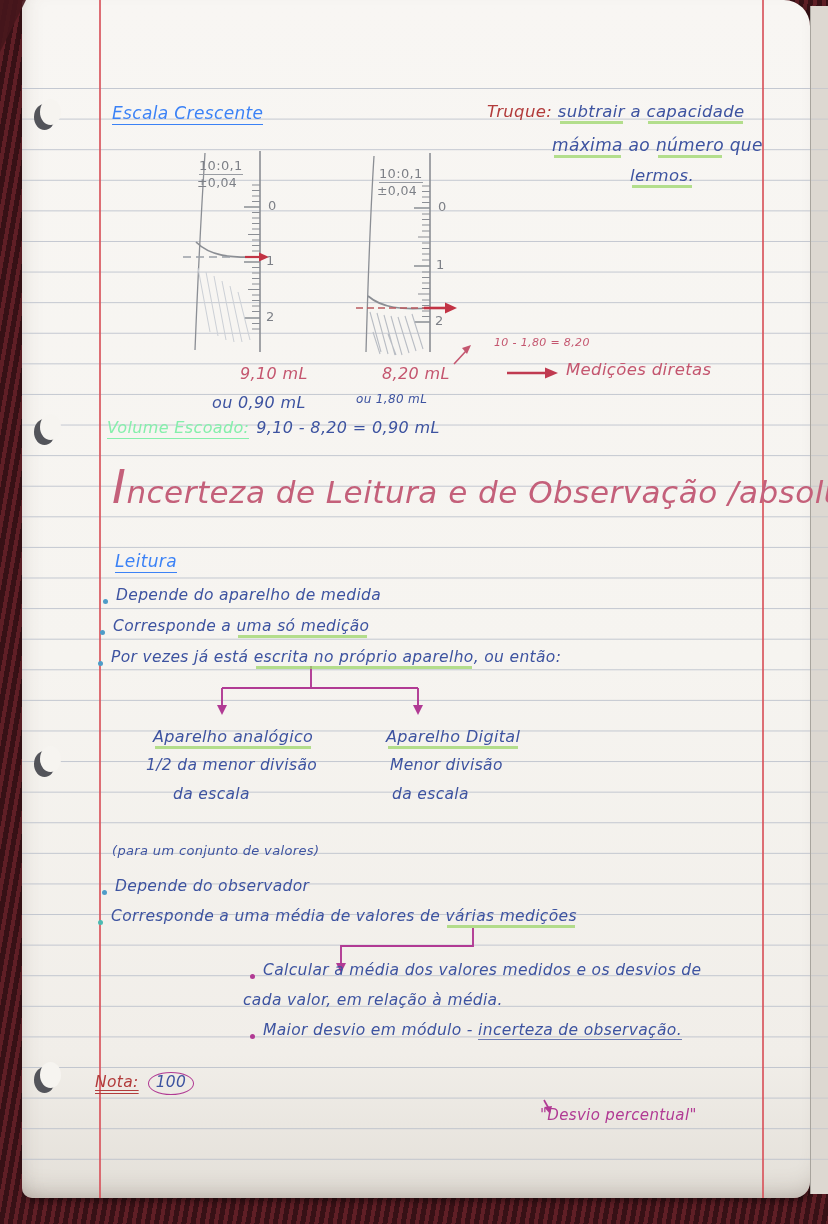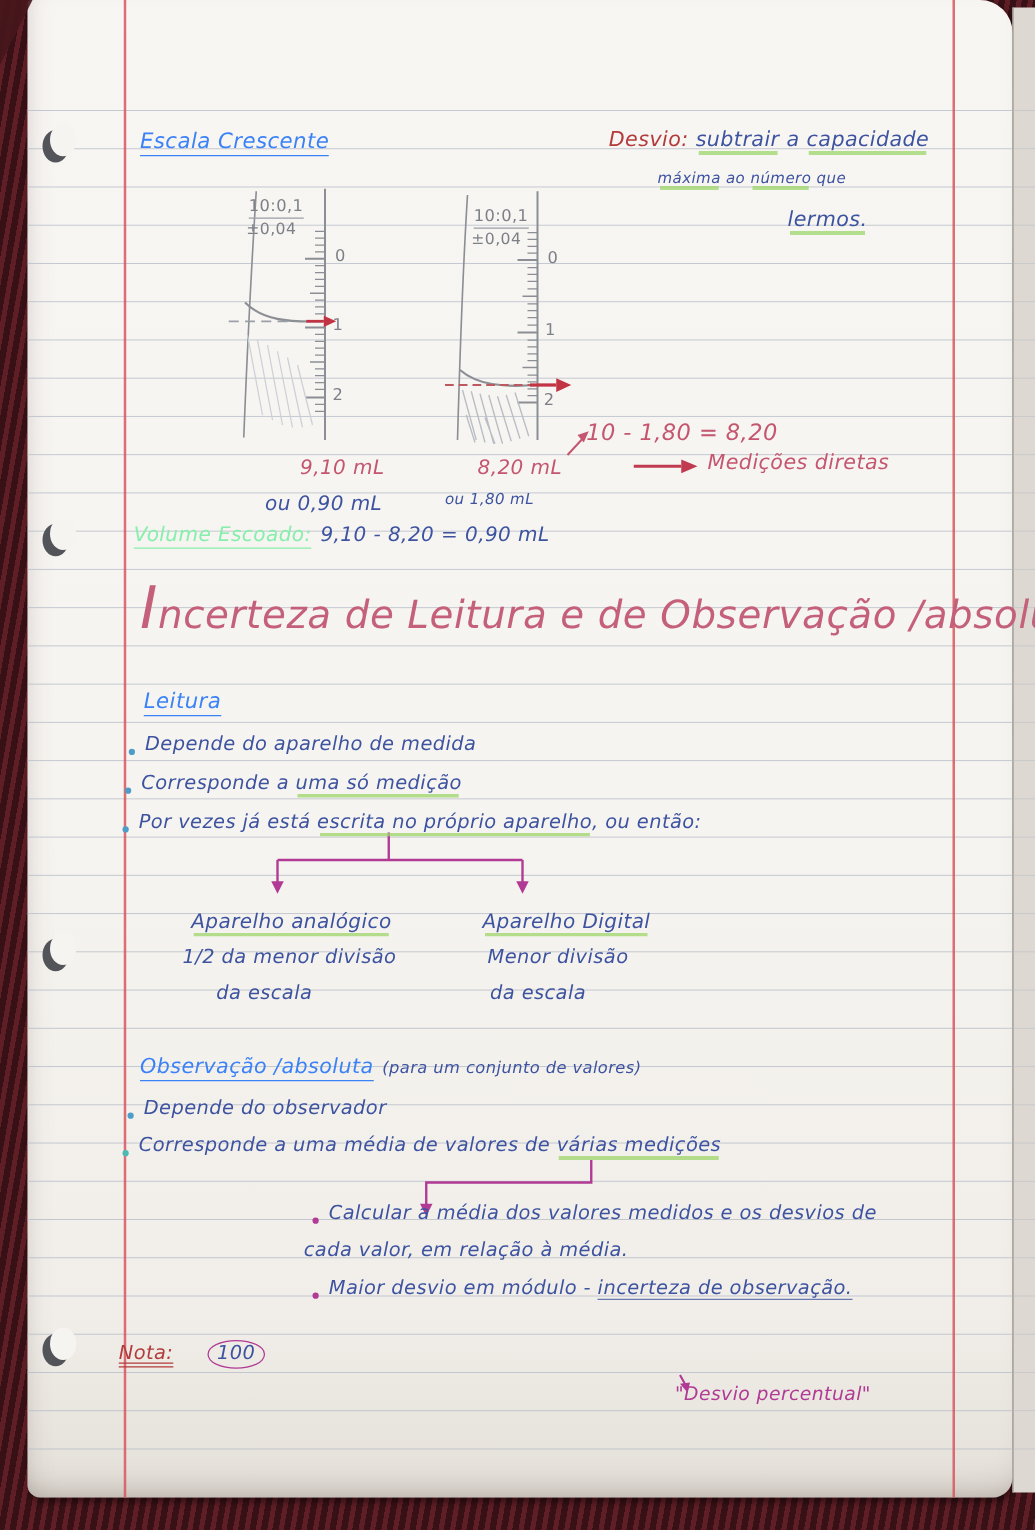--- a/index.html
+++ b/index.html
@@ -43,21 +43,21 @@
   .pencil{color:#7d8087;font-style:normal}
   .u{border-bottom:1.5px solid currentColor;padding-bottom:1px}
   .uthin{border-bottom:1px solid rgba(61,83,160,.75)}
   .udbl{text-decoration:underline double;text-underline-offset:3px}
   .hl{box-shadow:0 5px 0 -2px rgba(156,214,105,.75)}
   .bl{position:absolute;display:flex;align-items:flex-end;white-space:nowrap;font-style:italic;letter-spacing:.35px}
   .bl::before{content:'';width:5px;height:5px;border-radius:50%;background:var(--dotc,#4e9cc8);
               margin:8px 8px 0 0;flex:none}
   .title{font-size:31px;letter-spacing:.5px;color:#c4607a;font-style:italic}
   .title::first-letter{font-size:47px;line-height:.8}
-  .circ{border:1.7px solid #b13a94;border-radius:50%;padding:0 7px 2px;margin-left:20px}
+  .circ{border:1.7px solid #b13a94;border-radius:50%;padding:0 7px 2px;margin-left:2px}
   .row{display:flex;align-items:baseline;gap:7px}
   svg{position:absolute;left:0;top:0;pointer-events:none}
 </style>
 </head>
 <body>
 
 <div class="desk"></div>
 
 <div class="paper">
   <div class="ruled"></div>
@@ -130,24 +130,24 @@
 
   <g>
     <line x1="544" y1="1100" x2="549" y2="1109" stroke="#b13a94" stroke-width="1.7"></line>
     <polygon points="544,1107 552,1106 550,1114" fill="#b13a94"></polygon>
   </g>
 </svg>
 
 <div class="hw lblue u" style="left:112px;top:103px;font-size:17px">Escala Crescente</div>
 
 <div class="hw" style="left:487px;top:102px;font-size:16.5px">
-  <span class="red">Desvio:</span>
+  <span class="red">Truque:</span>
   <span class="blue hl">subtrair</span><span class="blue"> a </span><span class="blue hl">capacidade</span>
 </div>
-<div class="hw blue" style="left:526px;top:135px;font-size:12px">
+<div class="hw blue" style="left:552px;top:135px;font-size:17px">
   <span class="hl">máxima</span><span> ao </span><span class="hl">número</span><span> que</span>
 </div>
 <div class="hw blue" style="left:630px;top:166px;font-size:16.5px">
   <span class="hl">lermos.</span>
 </div>
 
 <div class="hw pencil" style="left:199px;top:158px;font-size:13px;border-bottom:1px solid #9a9da3">10:0,1</div>
 <div class="hw pencil" style="left:197px;top:175px;font-size:12.5px">±0,04</div>
 <div class="hw pencil" style="left:268px;top:198px;font-size:13px">0</div>
 <div class="hw pencil" style="left:266px;top:253px;font-size:13px">1</div>
@@ -156,21 +156,21 @@
 <div class="hw pencil" style="left:379px;top:166px;font-size:13px;border-bottom:1px solid #9a9da3">10:0,1</div>
 <div class="hw pencil" style="left:377px;top:183px;font-size:12.5px">±0,04</div>
 <div class="hw pencil" style="left:438px;top:199px;font-size:13px">0</div>
 <div class="hw pencil" style="left:436px;top:257px;font-size:13px">1</div>
 <div class="hw pencil" style="left:435px;top:313px;font-size:13px">2</div>
 
 <div class="hw pink" style="left:240px;top:364px;font-size:16px">9,10 mL</div>
 <div class="hw blue" style="left:212px;top:393px;font-size:16px">ou 0,90 mL</div>
 <div class="hw pink" style="left:382px;top:364px;font-size:16px">8,20 mL</div>
 <div class="hw blue" style="left:356px;top:392px;font-size:12px">ou 1,80 mL</div>
-<div class="hw pink" style="left:469px;top:336px;font-size:18px">10 - 1,80 = 8,20</div>
+<div class="hw pink" style="left:494px;top:336px;font-size:11px">10 - 1,80 = 8,20</div>
 <div class="hw pink" style="left:566px;top:360px;font-size:16.5px">Medições diretas</div>
 
 <div class="hw row" style="left:107px;top:418px;font-size:16px">
   <span class="teal u">Volume Escoado:</span>
   <span class="blue">9,10 - 8,20 = 0,90 mL</span>
 </div>
 
 <div class="hw title" style="left:112px;top:468px">Incerteza de Leitura e de Observação /absoluta</div>
 
 <div class="hw lblue u" style="left:115px;top:551px;font-size:17px">Leitura</div>
@@ -186,21 +186,20 @@
 </div>
 
 <div class="hw blue hl" style="left:153px;top:727px;font-size:16px">Aparelho analógico</div>
 <div class="hw blue" style="left:146px;top:756px;font-size:15.5px">1/2 da menor divisão</div>
 <div class="hw blue" style="left:173px;top:785px;font-size:15.5px">da escala</div>
 <div class="hw blue hl" style="left:386px;top:727px;font-size:16px">Aparelho Digital</div>
 <div class="hw blue" style="left:390px;top:756px;font-size:15.5px">Menor divisão</div>
 <div class="hw blue" style="left:392px;top:785px;font-size:15.5px">da escala</div>
 
 <div class="hw row" style="left:112px;top:843px">
-  <span class="lblue u" style="font-size:16.5px">Observação /absoluta</span>
   <span class="blue" style="font-size:13px">(para um conjunto de valores)</span>
 </div>
 <div class="bl blue" style="left:102px;top:877px;font-size:15.5px;--dotc:#4e9cc8">
   <span>Depende do observador</span>
 </div>
 <div class="bl blue" style="left:98px;top:907px;font-size:15.5px;--dotc:#4cbab2">
   <span><span>Corresponde a uma média de valores de </span><span class="hl">várias medições</span></span>
 </div>
 
 <div class="bl blue" style="left:250px;top:961px;font-size:15.5px;--dotc:#b13a94">

